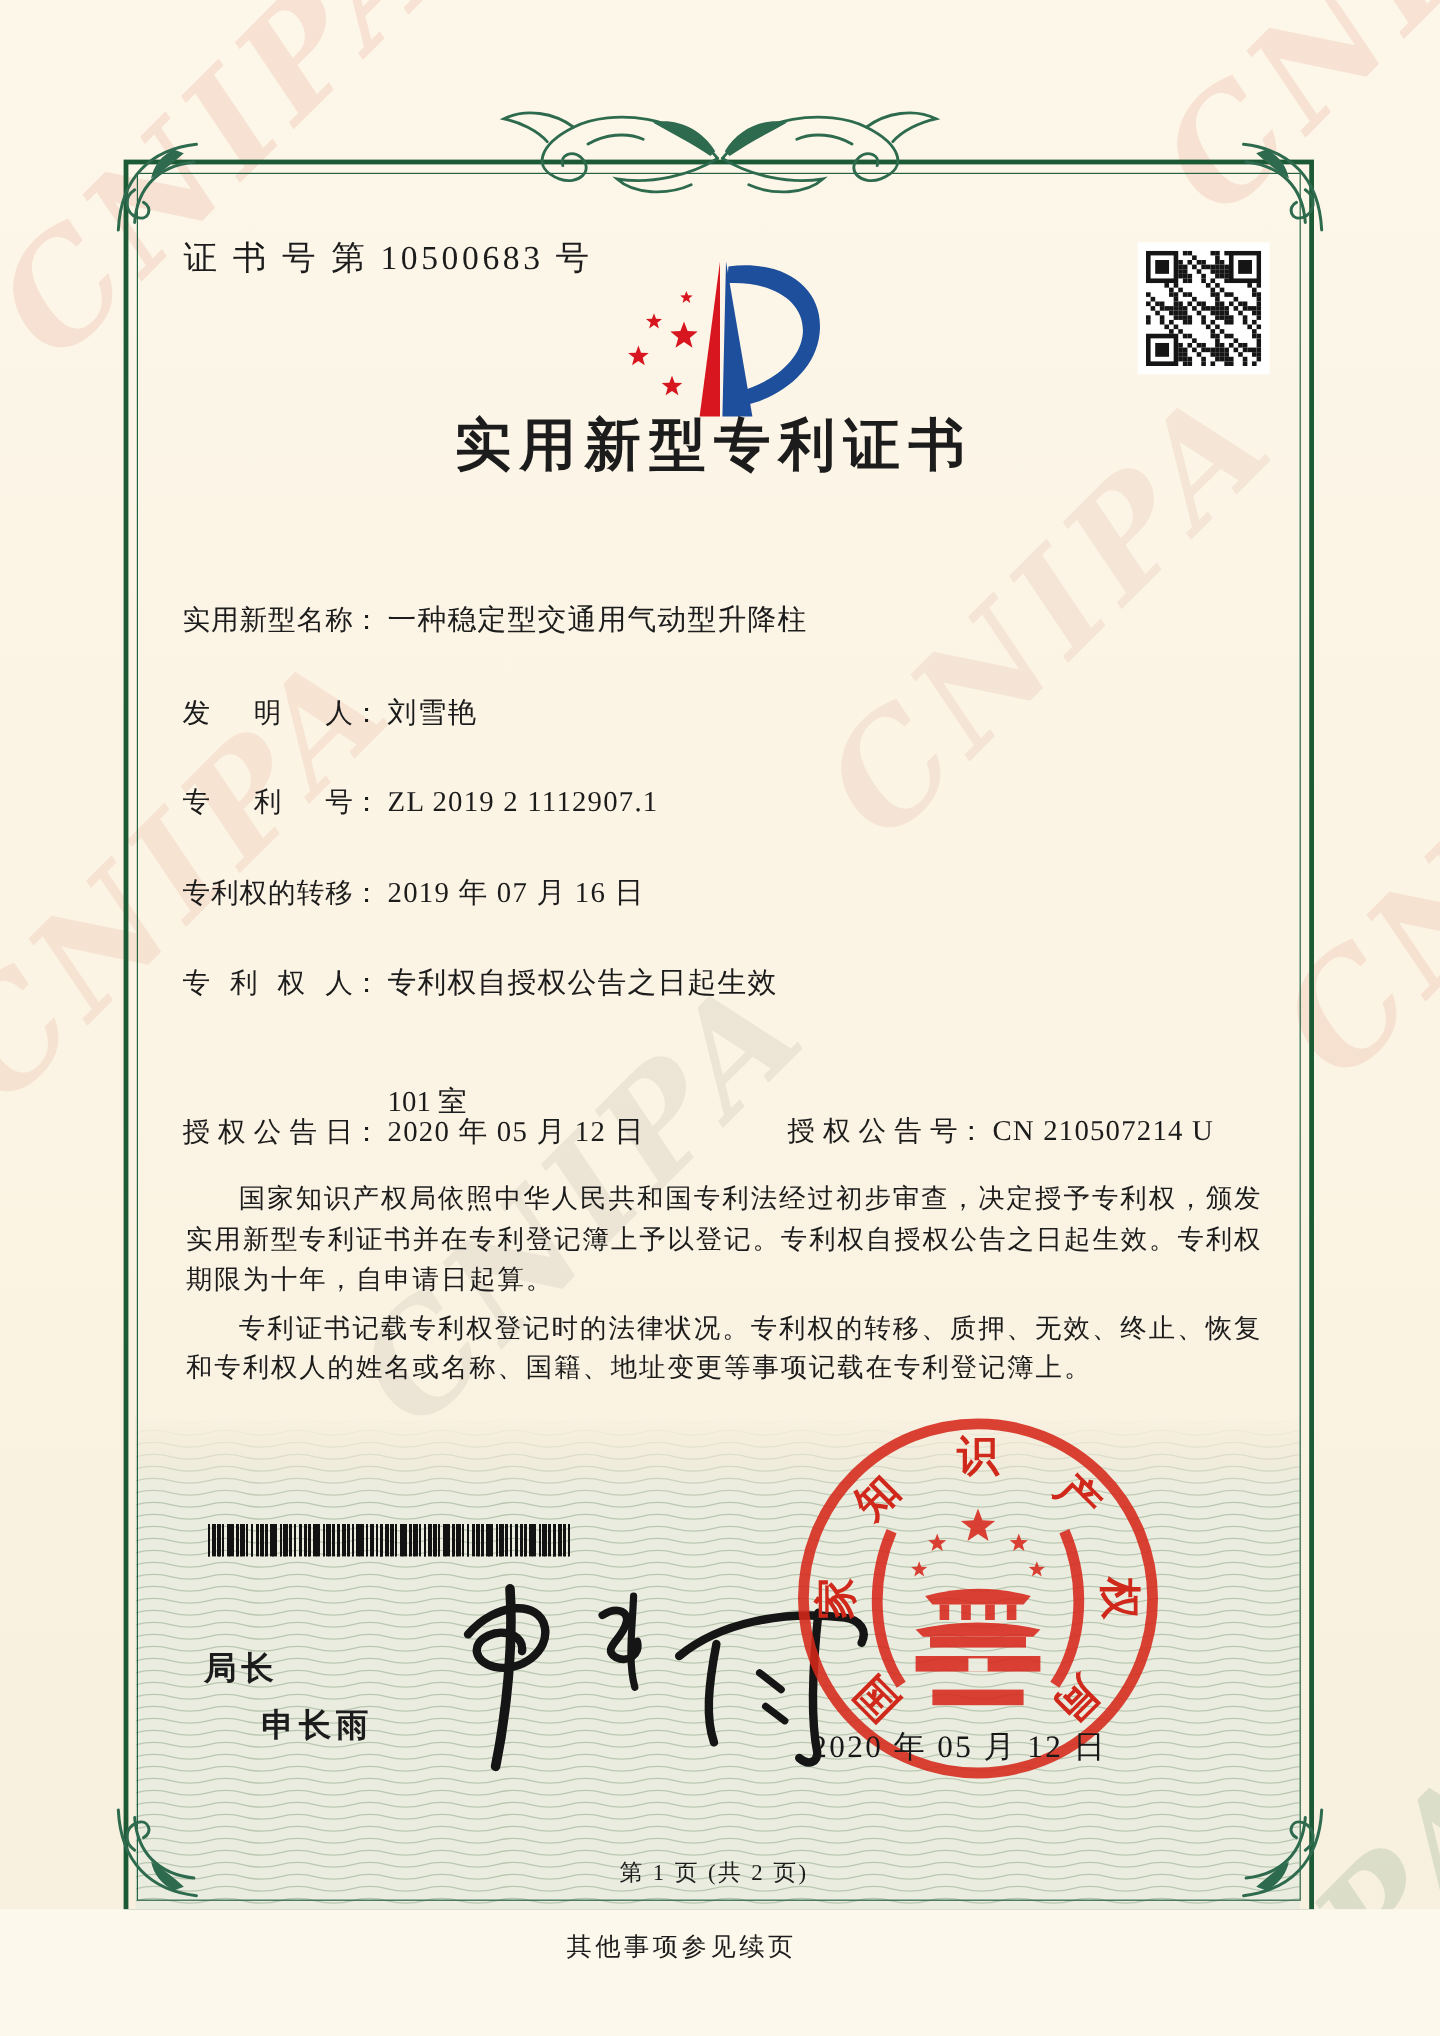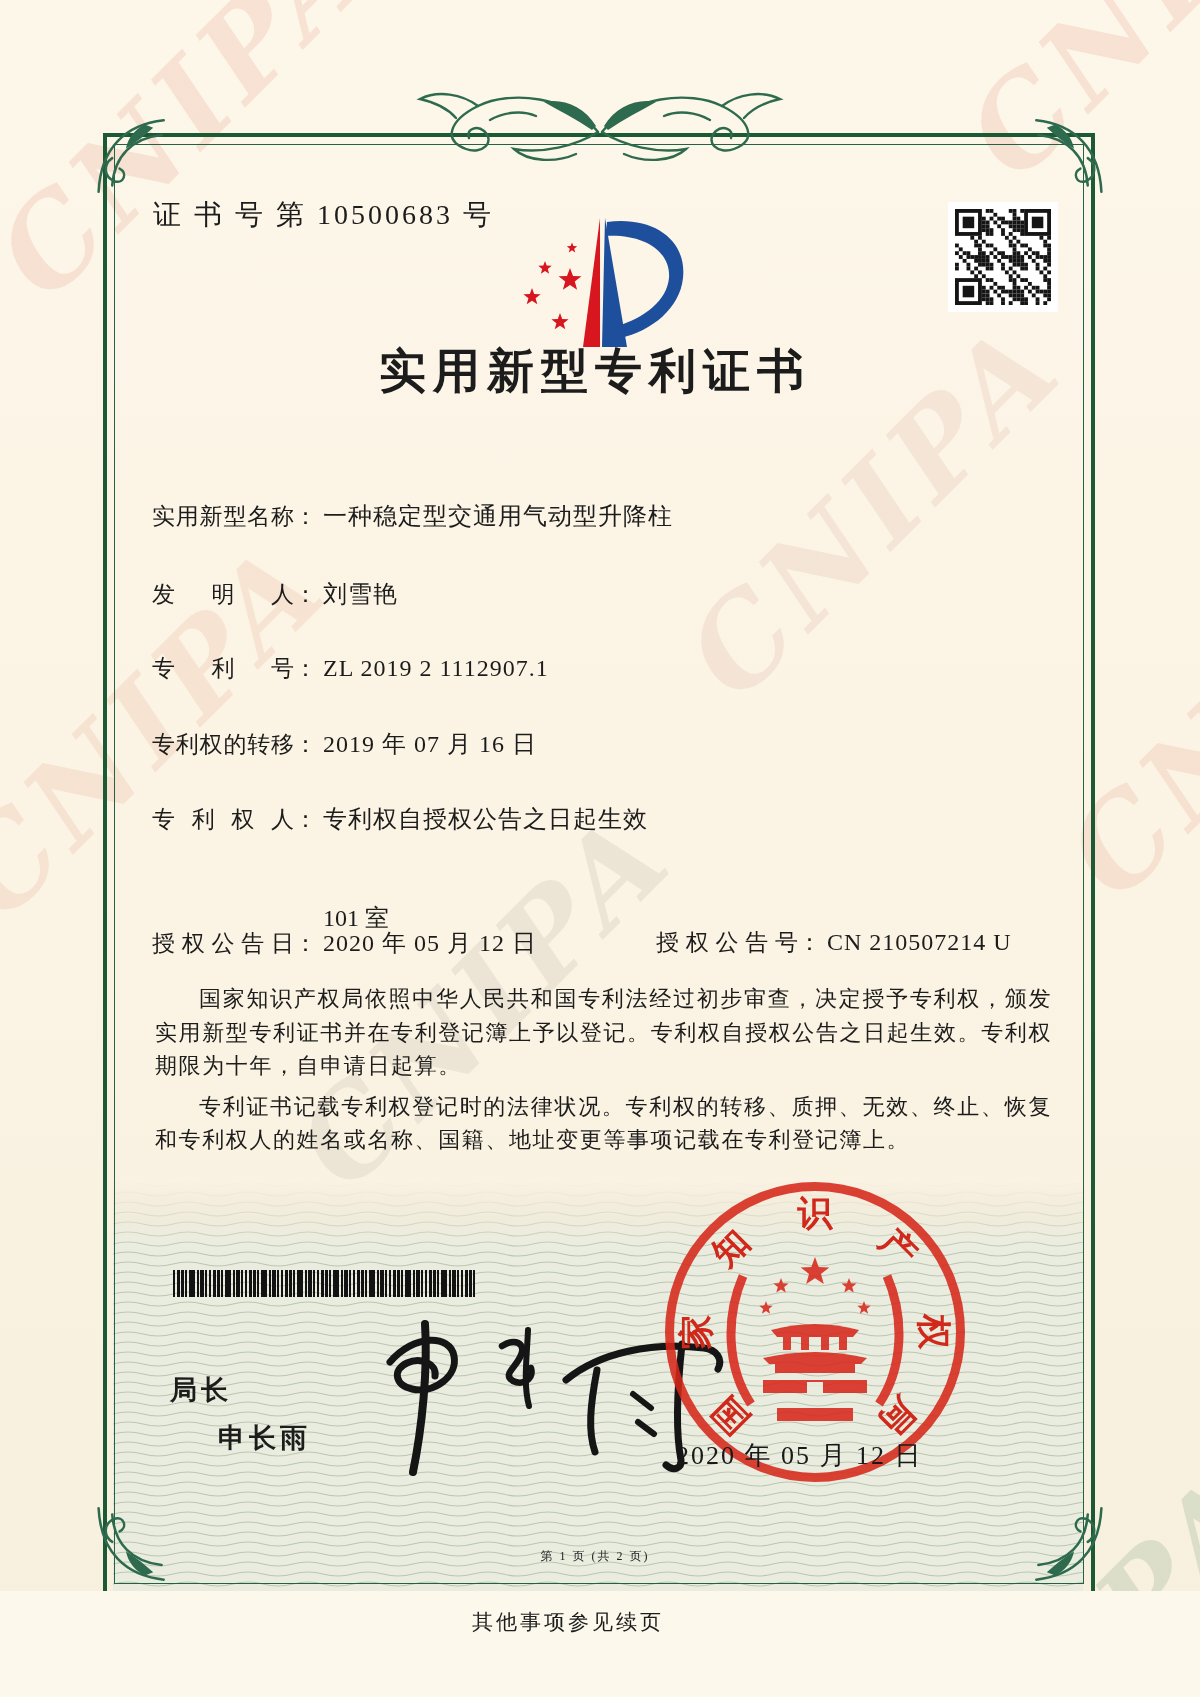--- a/index.html
+++ b/index.html
@@ -69,21 +69,21 @@
       font-weight:700;color:#d0291c;}
   .sc0{left:709px;top:1393px;transform:rotate(-135deg);}
   .sc1{left:675px;top:1310px;transform:rotate(-90deg);}
   .sc2{left:709px;top:1226px;transform:rotate(-45deg);}
   .sc3{left:793px;top:1192px;}
   .sc4{left:876px;top:1226px;transform:rotate(45deg);}
   .sc5{left:911px;top:1310px;transform:rotate(90deg);}
   .sc6{left:876px;top:1393px;transform:rotate(135deg);}
   .seal-date{position:absolute;left:676px;top:1438px;font-size:26px;letter-spacing:2px;color:#181818;}
   
-  .page-num{position:absolute;left:103px;top:1548px;width:984px;text-align:center;font-size:12px;letter-spacing:2px;}
+  .page-num{position:absolute;left:103px;top:1548px;width:984px;text-align:center;font-size:19px;letter-spacing:2px;}
   .below{position:absolute;left:0;top:1591px;width:1200px;height:106px;background:#fcf8ec;}
   .note{position:absolute;left:0;top:1608px;width:1136px;text-align:center;font-size:21px;letter-spacing:3px;}
 </style>
 </head>
 <body>
 
 <div class="page">
 
   <span class="wm wm1">CNIPA</span>
   <span class="wm wm2">CNIPA</span>

